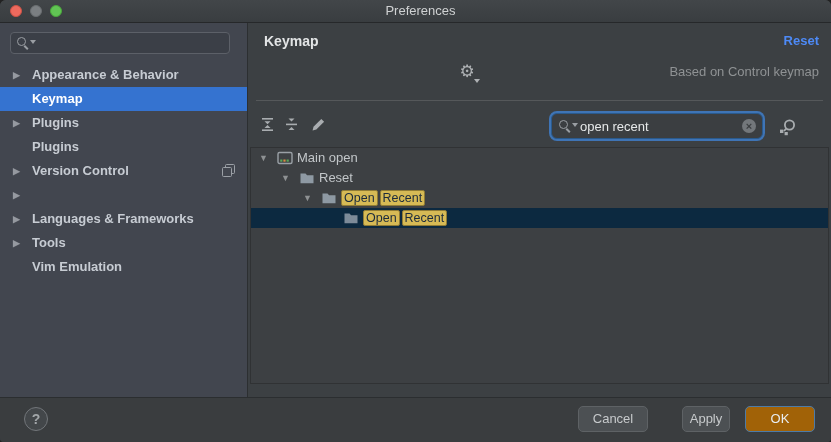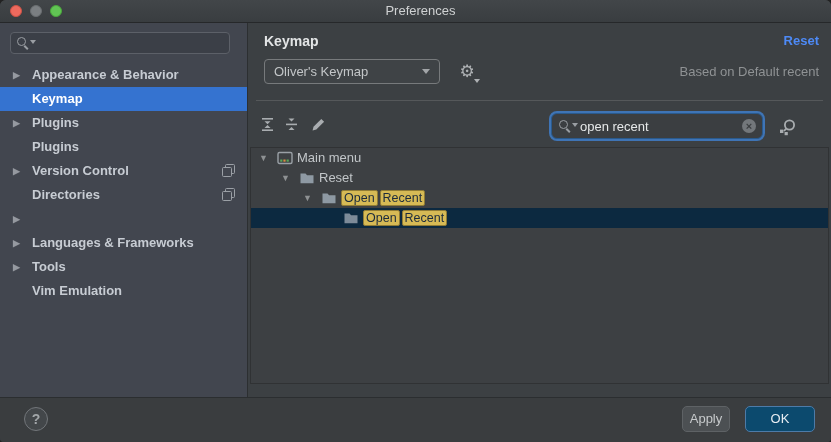--- a/index.html
+++ b/index.html
@@ -70,21 +70,21 @@
   
   .footer{position:absolute;left:0;top:397px;width:831px;height:45px;background:#3a3d3f;
     border-top:1px solid #2b2e30;box-sizing:border-box;}
   .help-btn{position:absolute;left:24px;top:9px;width:24px;height:24px;border-radius:50%;
     border:1px solid #72767a;color:#a2a6a9;font-size:14px;font-weight:bold;text-align:center;
     line-height:23px;box-sizing:border-box;cursor:pointer;background:#43474a;}
   .btn{position:absolute;top:8px;height:26px;border-radius:5px;font-size:13px;text-align:center;
     line-height:24px;box-sizing:border-box;cursor:pointer;background:#4c5053;border:1px solid #5e6265;color:#c7cacc;}
   .btn.cancel{right:183px;width:70px;}
   .btn.apply{right:101px;width:48px;}
-  .btn.ok{right:16px;width:70px;background:#0c4a6e;border:1px solid #4d7ba8;color:#e8edf2;}
+  .btn.ok{right:16px;width:70px;background:#a16207;border:1px solid #4d7ba8;color:#e8edf2;}
   svg{display:block;}
 </style>
 </head>
 <body>
 
 <div class="window">
 
   <div class="titlebar">
     <div class="lights">
       <div class="light red"></div>
@@ -121,29 +121,20 @@
         <span class="tri">▶</span>
         <span class="lbl">Version Control</span>
         <span class="badge">
           <svg width="13" height="13" viewBox="0 0 13 13">
               <rect x="3.5" y="0.5" width="9" height="9" rx="1" fill="none" stroke="#9ba0a6" stroke-width="1"></rect>
               <rect x="0.5" y="3.5" width="9" height="9" rx="1" fill="#42464f" stroke="#9ba0a6" stroke-width="1"></rect>
             </svg>
         </span>
       </div>
       <div class="nav-item">
-        <span class="lbl">Directories</span>
-        <span class="badge">
-          <svg width="13" height="13" viewBox="0 0 13 13">
-              <rect x="3.5" y="0.5" width="9" height="9" rx="1" fill="none" stroke="#9ba0a6" stroke-width="1"></rect>
-              <rect x="0.5" y="3.5" width="9" height="9" rx="1" fill="#42464f" stroke="#9ba0a6" stroke-width="1"></rect>
-            </svg>
-        </span>
-      </div>
-      <div class="nav-item">
         <span class="tri">▶</span>
       </div>
       <div class="nav-item">
         <span class="tri">▶</span>
         <span class="lbl">Languages &amp; Frameworks</span>
       </div>
       <div class="nav-item">
         <span class="tri">▶</span>
         <span class="lbl">Tools</span>
       </div>
@@ -151,29 +142,25 @@
         <span class="lbl">Vim Emulation</span>
       </div>
     </div>
   </div>
   <div class="sidebar-divider"></div>
 
   <div class="main">
     <div class="main-title">Keymap</div>
     <div class="reset-link">Reset</div>
 
-    <div class="keymap-select">
-      <span>Oliver's Keymap</span>
-      <span class="arrow"></span>
-    </div>
     <div class="gear-wrap">
       <div class="gear">⚙</div>
       <div class="gear-dd"></div>
     </div>
-    <div class="based-on">Based on Default recent</div>
+    <div class="based-on">Based on Control keymap</div>
     <div class="header-sep"></div>
 
     <div class="toolbar">
       <span class="tb-icon" style="left:12px">
         <svg width="15" height="15" viewBox="0 0 15 15">
             <rect x="2" y="1" width="11" height="1.6" fill="#a9adb0"></rect>
             <polygon points="4.5,4.2 10.5,4.2 7.5,7.2" fill="#a9adb0"></polygon>
             <polygon points="4.5,11 10.5,11 7.5,8" fill="#a9adb0"></polygon>
             <rect x="2" y="12.4" width="11" height="1.6" fill="#a9adb0"></rect>
           </svg>
@@ -214,21 +201,21 @@
       <div class="tree-row">
         <span class="t-arrow" style="left:8px">▼</span>
         <span class="t-icon" style="left:26px">
           <svg width="16" height="16" viewBox="0 0 16 16">
               <rect x="1" y="2.5" width="14" height="11" rx="1.5" fill="none" stroke="#9aa0a6" stroke-width="1.4"></rect>
               <rect x="3.2" y="9.5" width="2.2" height="2.2" fill="#5aa85a"></rect>
               <rect x="6.4" y="9.5" width="2.2" height="2.2" fill="#d98e44"></rect>
               <rect x="9.6" y="9.5" width="2.2" height="2.2" fill="#5aa85a"></rect>
             </svg>
         </span>
-        <span class="t-label" style="left:46px">Main menu</span>
+        <span class="t-label" style="left:46px">Main open</span>
       </div>
       <div class="tree-row">
         <span class="t-arrow" style="left:30px">▼</span>
         <span class="t-icon" style="left:48px">
           <svg width="16" height="16" viewBox="0 0 16 16">
               <path d="M1.5 3.5 h5 l1.6 1.8 h6.4 v8 h-13 z" fill="#8e99a3"></path>
             </svg>
         </span>
         <span class="t-label" style="left:68px">Reset</span>
       </div>
@@ -247,17 +234,18 @@
               <path d="M1.5 3.5 h5 l1.6 1.8 h6.4 v8 h-13 z" fill="#7d8b99"></path>
             </svg>
         </span>
         <span class="t-label" style="left:112px"><span class="chip">Open</span><span class="chip">Recent</span></span>
       </div>
     </div>
   </div>
 
   <div class="footer">
     <div class="help-btn">?</div>
+    <div class="btn cancel">Cancel</div>
     <div class="btn apply">Apply</div>
     <div class="btn ok">OK</div>
   </div>
 
 </div>
 
 </body></html>

